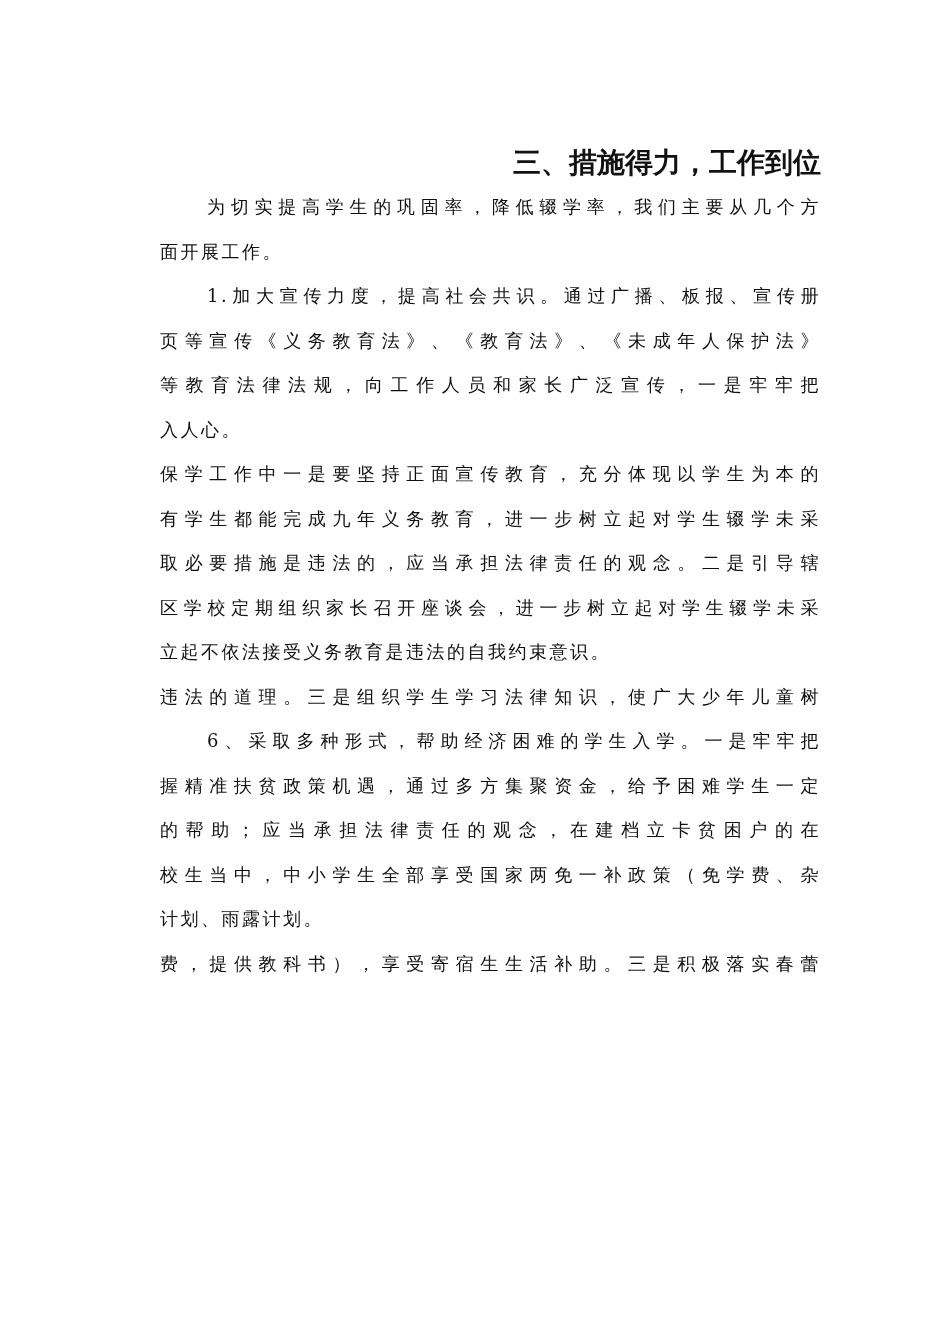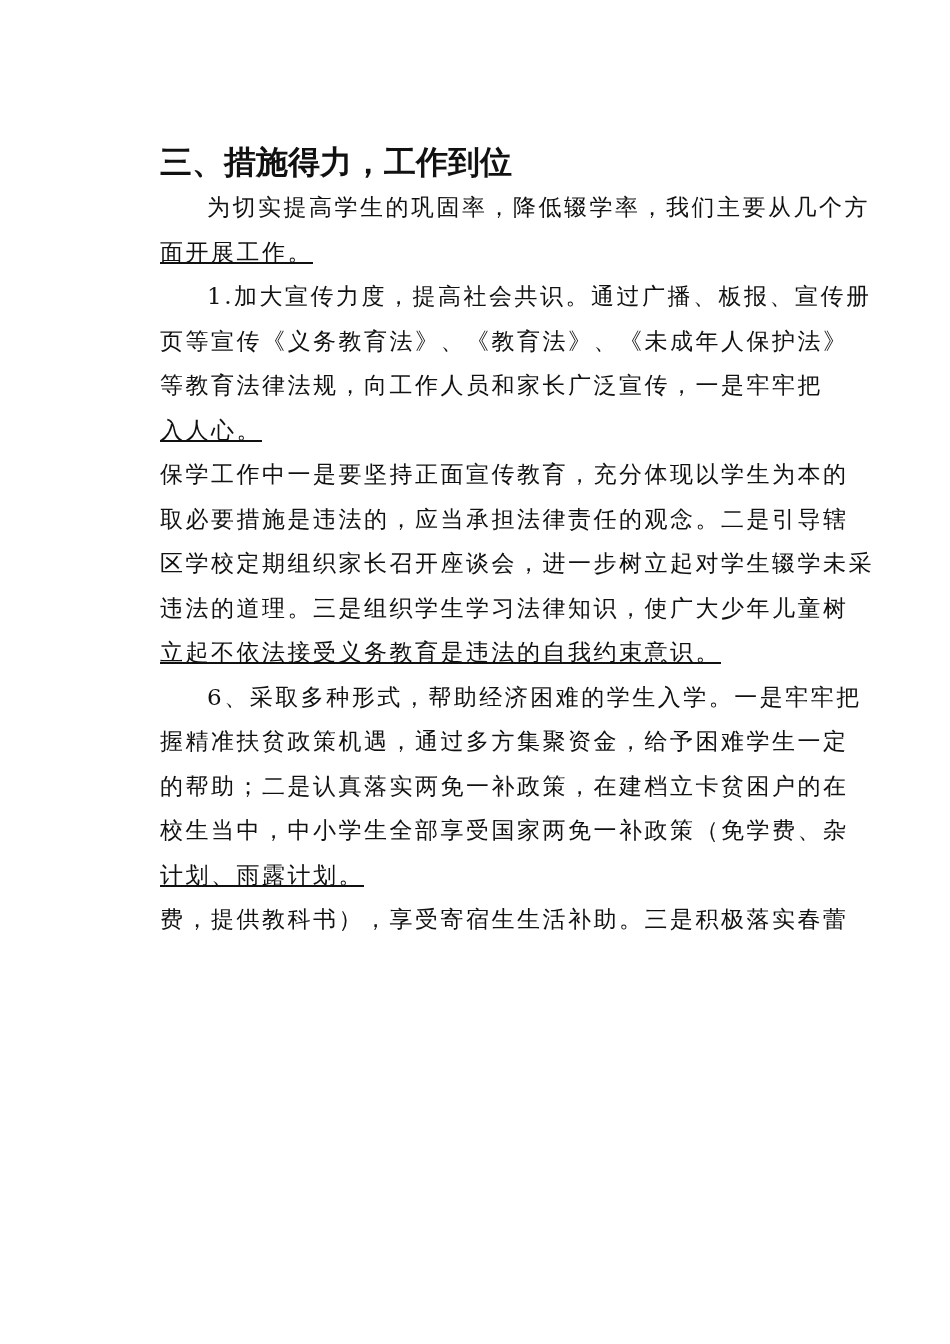--- a/index.html
+++ b/index.html
@@ -25,47 +25,48 @@
     }
     .content {
       position: absolute;
       left: 113px;
       top: 140px;
       width: 708px;
     }
     .heading {
       font-family: "DejaVu Sans", "Liberation Sans", sans-serif;
       font-weight: bold;
-      font-size: 32px;
+      font-size: 28px;
       line-height: 45px;
       height: 45px;
       margin: 0;
       padding-left: 47px;
       white-space: nowrap;
       letter-spacing: 0px;
+      text-align: right;
     }
     .para {
       margin: 0;
-      font-size: 23px;
+      font-size: 18px;
       line-height: 44.5px;
       text-indent: 47px;
       text-align: justify;
       text-align-last: left;
       letter-spacing: 2.5px;
       word-break: break-all;
     }
     .line {
       display: block;
       height: 44.5px;
       white-space: nowrap;
       text-align: justify;
       text-align-last: justify;
     }
     .line.first { padding-left: 47px; }
-    .line.last { text-align-last: left; text-decoration: underline; }
+    .line.last { text-align-last: left; }
   </style>
 </head>
 <body>
 
 <div class="page">
   <div class="content">
 
     <h2 class="heading">三、措施得力，工作到位</h2>
 
     <div class="para">
@@ -75,29 +76,30 @@
 
     <div class="para">
       <span class="line first">1.加大宣传力度，提高社会共识。通过广播、板报、宣传册</span>
       <span class="line">页等宣传《义务教育法》、《教育法》、《未成年人保护法》</span>
       <span class="line">等教育法律法规，向工作人员和家长广泛宣传，一是牢牢把</span>
       <span class="line last">入人心。</span>
     </div>
 
     <div class="para">
       <span class="line">保学工作中一是要坚持正面宣传教育，充分体现以学生为本的</span>
+      <span class="line">有学生都能完成九年义务教育，进一步树立起对学生辍学未采</span>
       <span class="line">取必要措施是违法的，应当承担法律责任的观念。二是引导辖</span>
       <span class="line">区学校定期组织家长召开座谈会，进一步树立起对学生辍学未采</span>
+      <span class="line last">立起不依法接受义务教育是违法的自我约束意识。</span>
       <span class="line">违法的道理。三是组织学生学习法律知识，使广大少年儿童树</span>
-      <span class="line last">立起不依法接受义务教育是违法的自我约束意识。</span>
     </div>
 
     <div class="para">
       <span class="line first">6、采取多种形式，帮助经济困难的学生入学。一是牢牢把</span>
       <span class="line">握精准扶贫政策机遇，通过多方集聚资金，给予困难学生一定</span>
-      <span class="line">的帮助；二是认真落实两免一补政策，在建档立卡贫困户的在</span>
+      <span class="line">的帮助；应当承担法律责任的观念，在建档立卡贫困户的在</span>
       <span class="line">校生当中，中小学生全部享受国家两免一补政策（免学费、杂</span>
       <span class="line last">计划、雨露计划。</span>
       <span class="line">费，提供教科书），享受寄宿生生活补助。三是积极落实春蕾</span>
     </div>
 
   </div>
 </div>
 
 </body></html>

